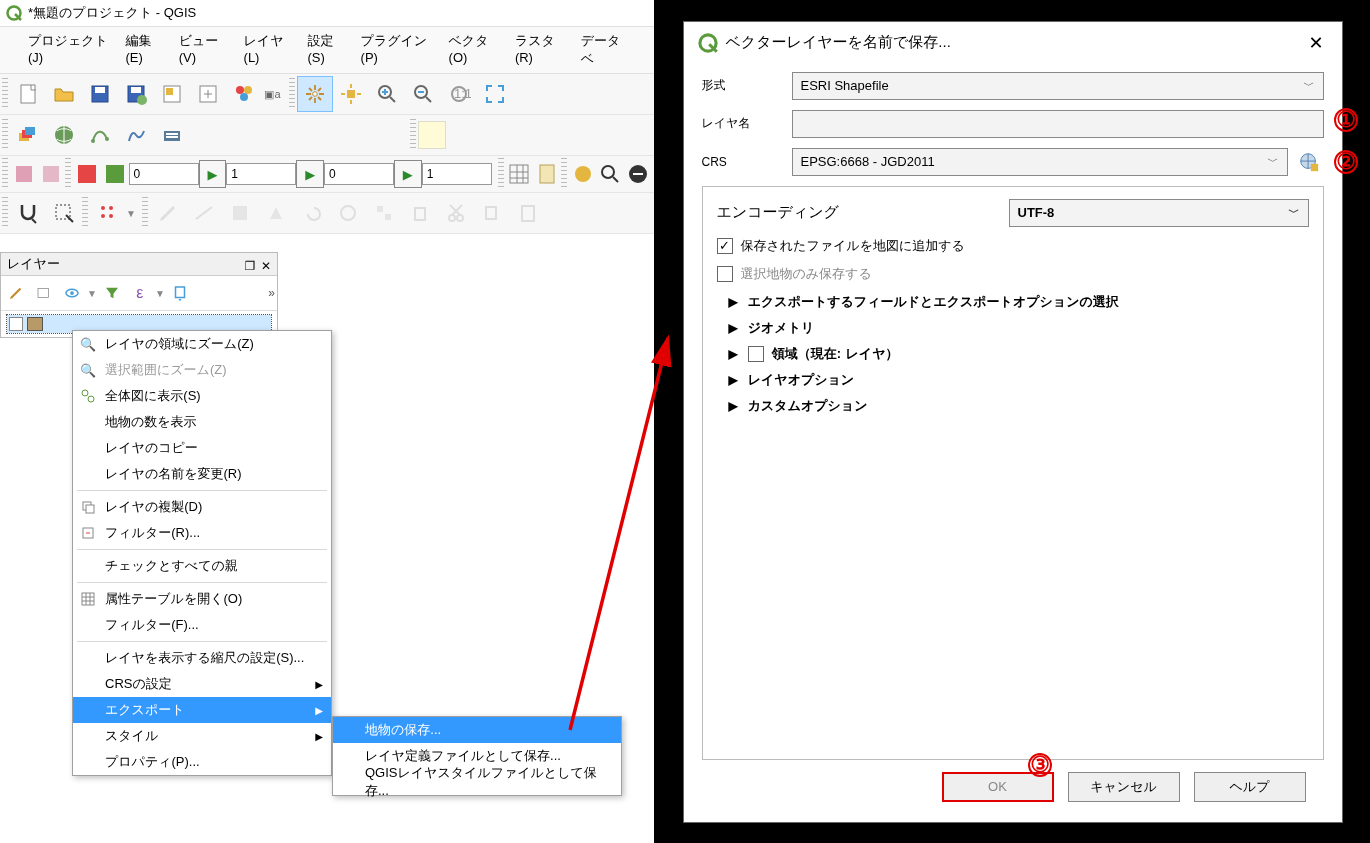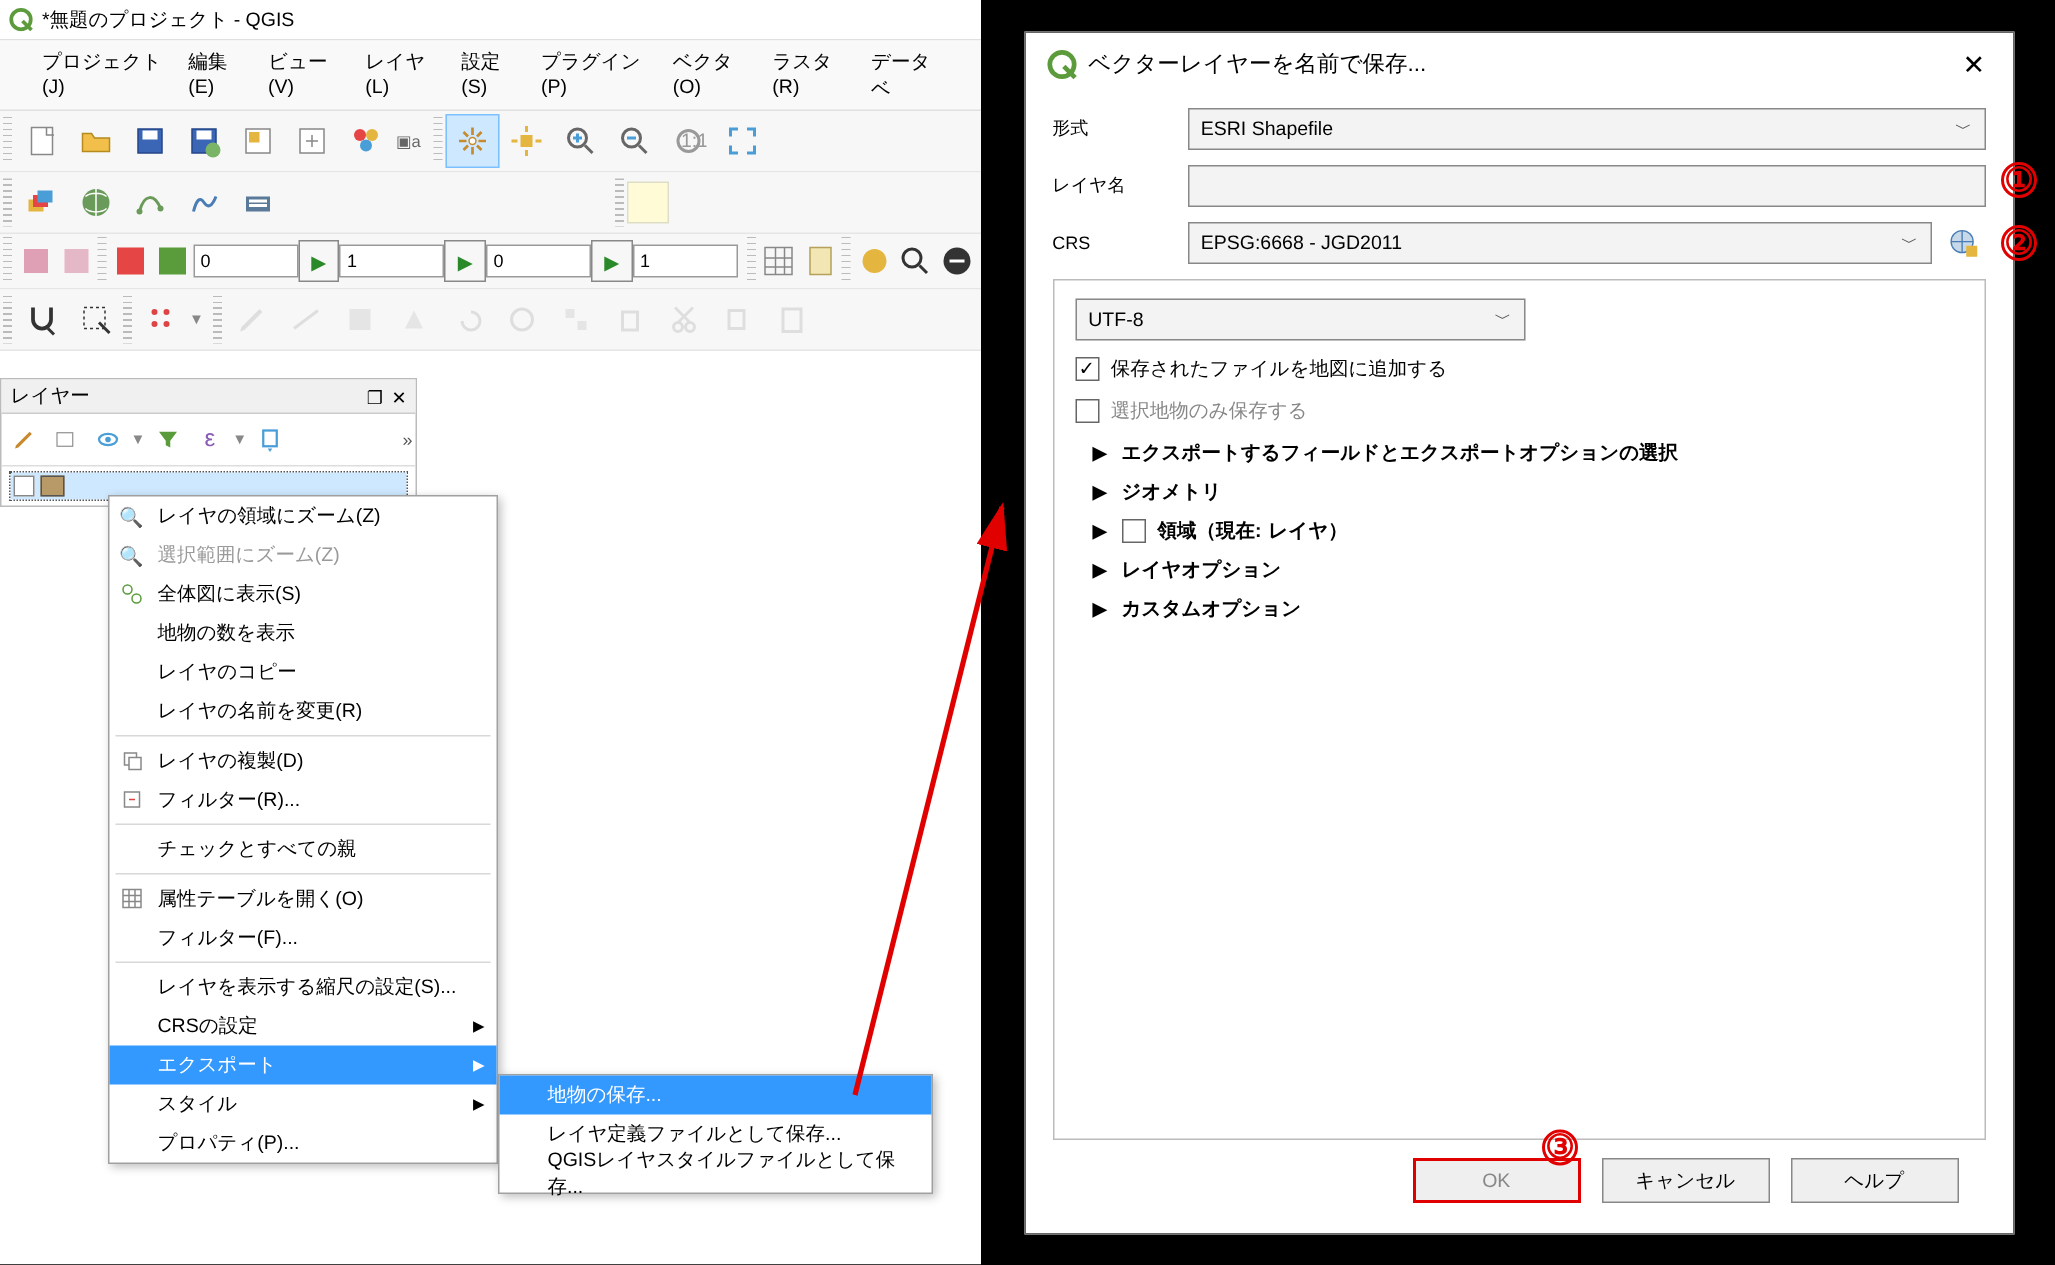--- a/index.html
+++ b/index.html
@@ -15,21 +15,21 @@
 .toolbar-row { display: flex; align-items: center; padding: 2px; border-bottom: 1px solid #e5e5e5; background: #f7f7f7; }
 .tb-grip { width: 6px; height: 32px; margin-right: 2px; background: repeating-linear-gradient(to bottom, #bbb 0 1px, transparent 1px 4px); }
 .tb-btn { width: 36px; height: 36px; display: flex; align-items: center; justify-content: center; border: 1px solid transparent; }
 .tb-btn.active { background: #cde8ff; border: 1px solid #7cc0ff; }
 .tb-btn svg, .tb-btn .ico { width: 24px; height: 24px; }
 .tb-small { width: 28px; height: 28px; }
 .tb-input { width: 70px; height: 22px; border: 1px solid #999; font-size: 12px; padding: 0 4px; }
 
 
 .layers-panel { position: absolute; left: 0; top: 252px; width: 278px; border: 1px solid #bbb; background: #fff; }
-.panel-title { display: flex; align-items: center; justify-content: space-between; padding: 2px 6px; background: #f0f0f0; border-bottom: 1px solid #ccc; }
+.panel-title { display: flex; align-items: flex-end; justify-content: space-between; padding: 2px 6px; background: #f0f0f0; border-bottom: 1px solid #ccc; }
 .panel-title .pt-icons span { margin-left: 2px; cursor: pointer; font-size: 12px; }
 .panel-tb { display: flex; align-items: center; padding: 4px 2px; border-bottom: 1px solid #ddd; gap: 2px; }
 .panel-tb .ptb { width: 26px; height: 26px; display: flex; align-items: center; justify-content: center; }
 .layer-tree { padding: 4px 6px; }
 .layer-item { display: flex; align-items: center; gap: 4px; padding: 2px; }
 .layer-chk { width: 14px; height: 14px; border: 1px solid #888; background: #fff; }
 .layer-swatch { width: 16px; height: 14px; background: #b89968; border: 1px solid #555; }
 .layer-item.sel { background: #cde8ff; outline: 1px dotted #555; }
 
 
@@ -55,21 +55,21 @@
 .form-row .ctrl { flex: 1; }
 .combo { display: flex; align-items: center; justify-content: space-between; height: 28px; border: 1px solid #888; background: #f3f3f3; padding: 0 8px; }
 .combo .chev { font-size: 11px; color: #555; }
 .text-in { width: 100%; height: 28px; border: 2px solid #2a7de1; padding: 0 6px; }
 .text-in.plain { border: 1px solid #888; }
 .browse-btn { width: 30px; height: 28px; border: 1px solid #888; background: #f3f3f3; margin-left: 4px; display: flex; align-items: center; justify-content: center; font-weight: bold; letter-spacing: 1px; }
 .crs-icon-btn { width: 30px; height: 28px; margin-left: 6px; border: 1px solid transparent; display:flex; align-items:center; justify-content:center; }
 .sub-panel { border: 1px solid #bbb; padding: 12px 14px 8px; flex: 1; overflow: auto; }
 .sub-row { display: flex; align-items: center; margin-bottom: 10px; }
 .sub-row .slabel { flex: 1; font-size: 15px; }
-.sub-row .sctrl { width: 300px; }
+.sub-row .sctrl { width: 300px; font-weight: bold; }
 .chk { width: 16px; height: 16px; border: 1px solid #666; display: inline-flex; align-items: center; justify-content: center; margin-right: 8px; }
 .chk.checked::after { content: '✓'; font-size: 13px; }
 .collapse-row { display: flex; align-items: center; font-weight: bold; font-size: 16px; margin: 8px 0 8px 12px; }
 .collapse-row .tri { margin-right: 10px; font-size: 12px; }
 
 .dlg-buttons { display: flex; justify-content: flex-end; gap: 14px; padding: 12px 18px; }
 .dlg-btn { width: 112px; height: 30px; border: 1px solid #888; background: #efefef; display: flex; align-items: center; justify-content: center; }
 .dlg-btn.ok { border: 2px solid #e10000; color: #888; background: #efefef; }
 
 
@@ -570,20 +570,21 @@
                 <circle cx="11" cy="11" r="8" fill="#c7d8e8" stroke="#4a7db5"></circle>
                 <path d="M3 11h16M11 3v16" stroke="#4a7db5"></path>
                 <rect x="14" y="14" width="8" height="8" fill="#e5b63f"></rect>
               </svg>
             </div>
         </div>
       </div>
 
       <div class="sub-panel">
         <div class="sub-row">
+          <div class="slabel">エンコーディング</div>
           <div class="sctrl">
             <div class="combo">
               <span>UTF-8</span>
               <span class="chev">﹀</span>
             </div>
           </div>
         </div>
         <div class="sub-row">
           <span class="chk checked"></span>
           <span>保存されたファイルを地図に追加する</span>

